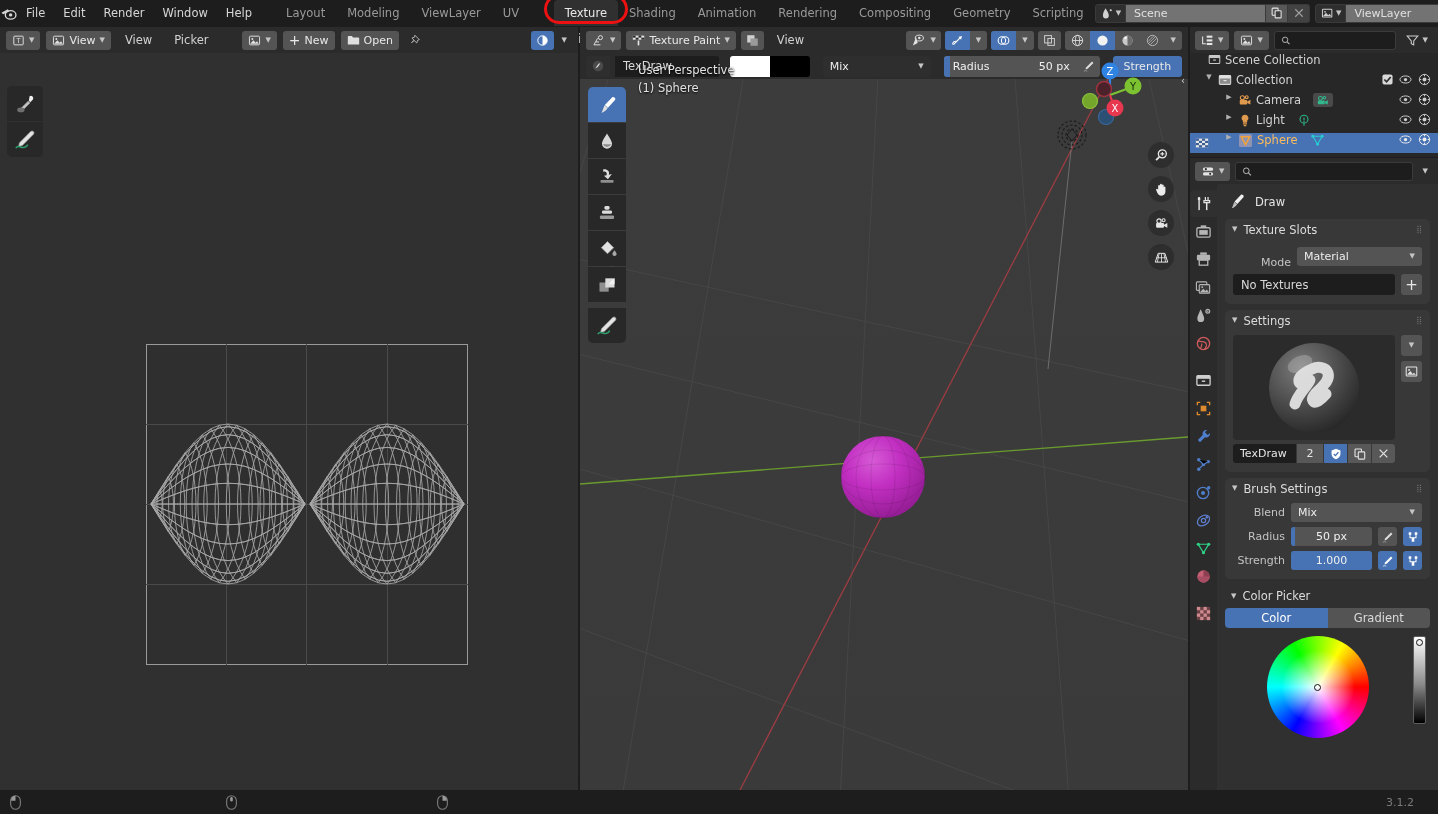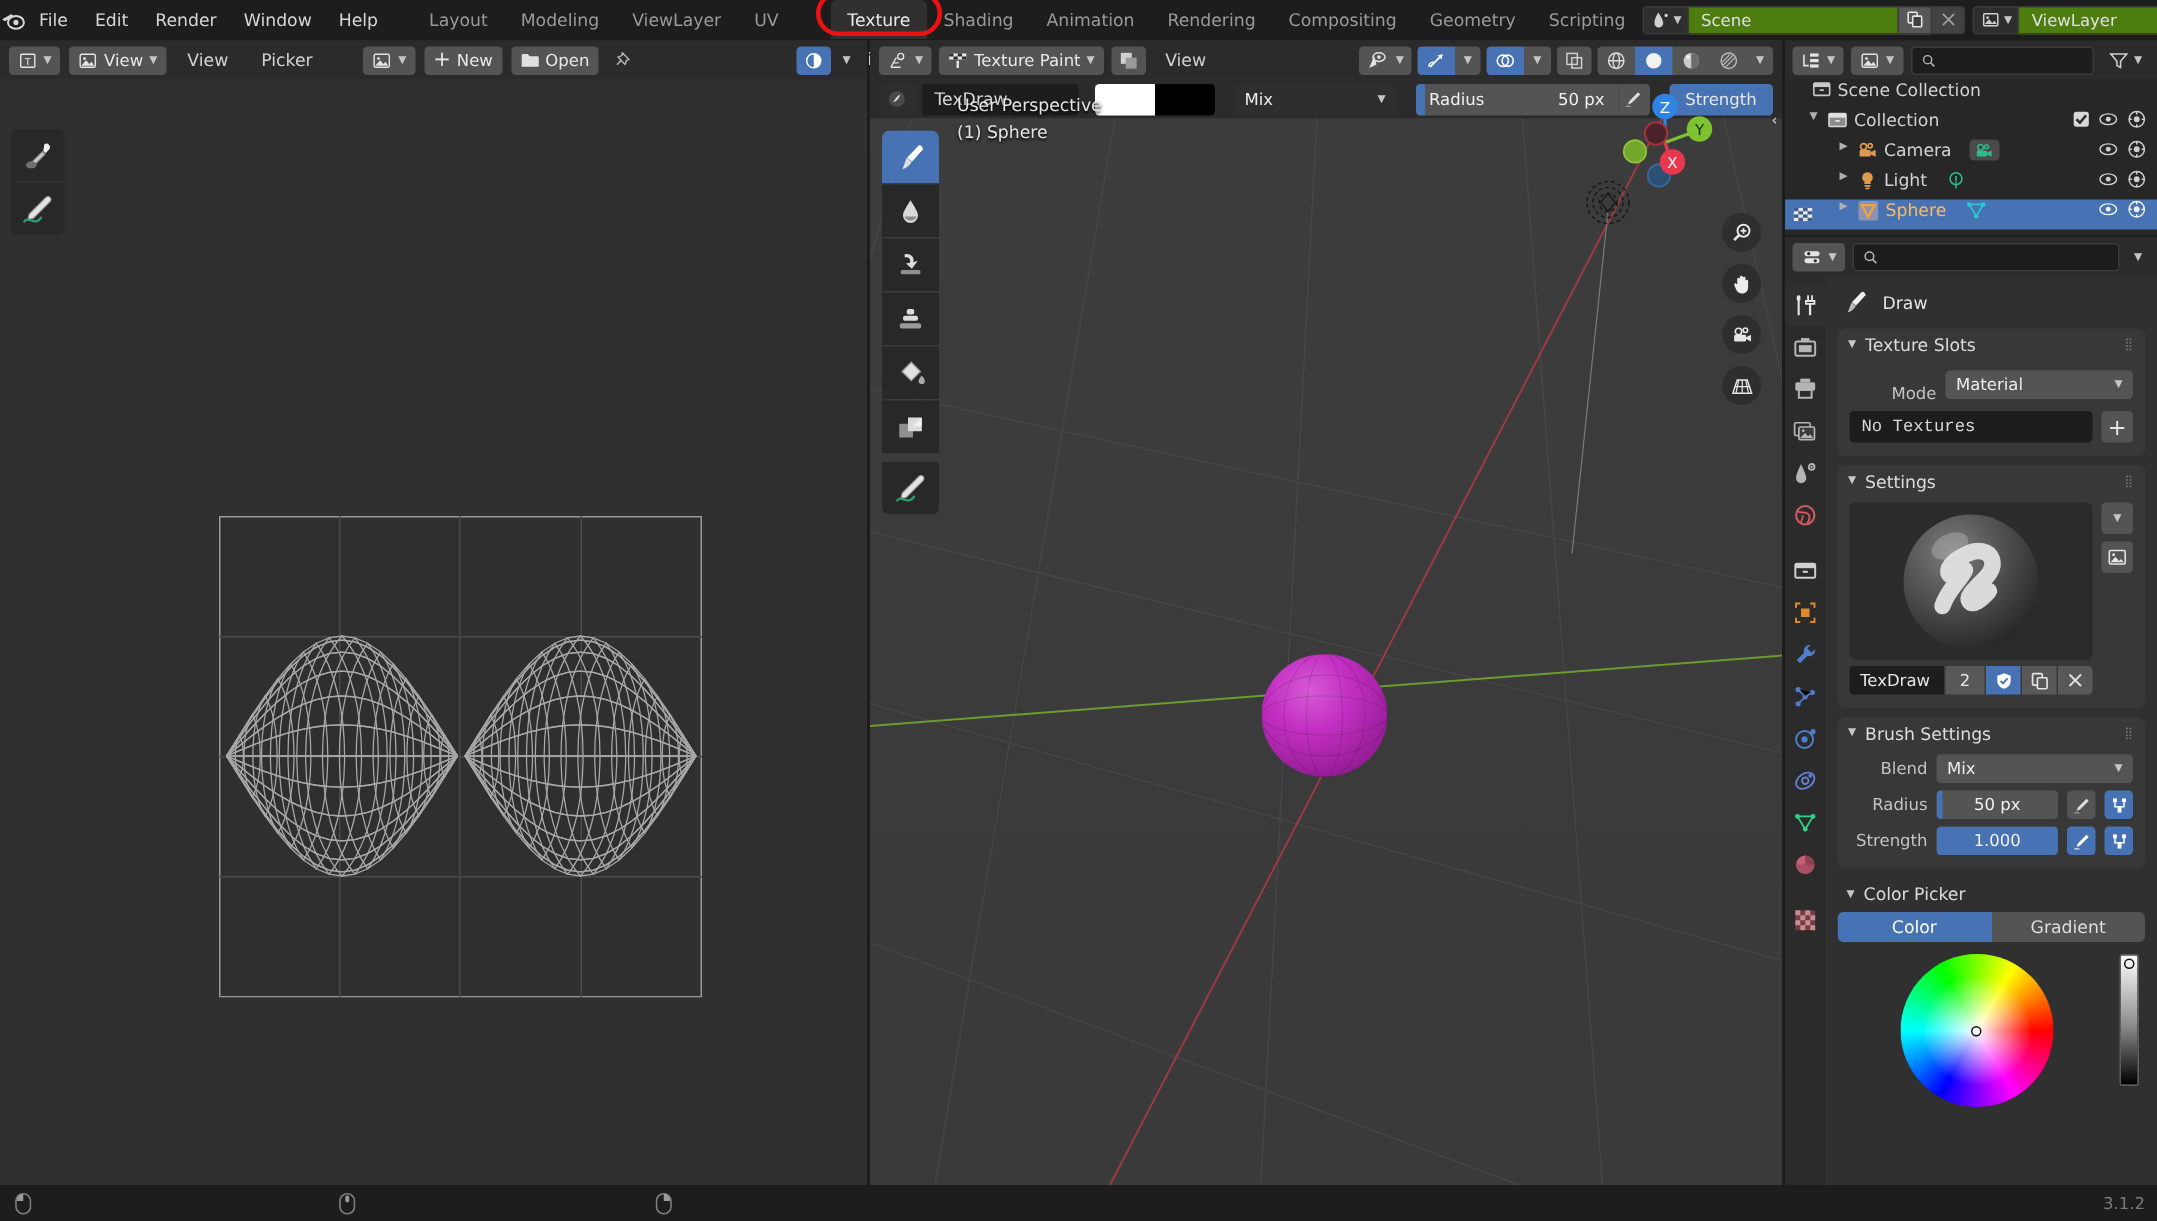--- a/index.html
+++ b/index.html
@@ -35,21 +35,21 @@
     border:3px solid #ee1111; border-radius:16px; pointer-events:none;
   }
   .topbar-right { margin-left:auto; display:flex; align-items:center; gap:5px; padding-right:6px; }
   .id-block { display:flex; align-items:center; height:19px; }
   .id-icon {
     display:flex; align-items:center; gap:2px;
     background:#2e2e2e; border:1px solid #3a3a3a; border-radius:3px 0 0 3px;
     height:19px; padding:0 4px 0 5px;
   }
   .id-name {
-    background:#4d7c0f; border:1px solid #3a3a3a; border-left:none;
+    background:#737373; border:1px solid #3a3a3a; border-left:none;
     height:19px; line-height:17px; padding:0 8px; min-width:140px; font-size:11px; color:#e0e0e0;
   }
   .id-btn {
     background:#585858; border:1px solid #3a3a3a; border-left:none; height:19px;
     width:22px; display:flex; align-items:center; justify-content:center;
   }
   .id-btn.dim { background:#424242; }
   .id-btn.last { border-radius:0 3px 3px 0; }
   .btn {
     background:#545454; border-radius:3px; height:19px; display:flex; align-items:center;
@@ -158,21 +158,21 @@
   .wheel-cursor { position:absolute; width:7px; height:7px; border:1.3px solid #111; border-radius:50%; background:transparent; }
   .val-slider {
     width:13px; height:88px; border-radius:2px; border:1px solid #5d5d5d; position:relative;
     background:linear-gradient(to bottom,#ffffff,#8a8a8a 55%,#000000);
   }
   .val-cursor { position:absolute; left:2px; top:2px; width:7px; height:7px; border:1.3px solid #111; border-radius:50%; }
 
   
   .status { position:absolute; left:0; bottom:0; width:1438px; height:24px; background:#1d1d1d; display:flex; align-items:center; }
   .status-item { display:flex; align-items:center; gap:5px; color:#8c8c8c; font-size:11px; }
-  .status-ver { margin-left:auto; padding-right:8px; color:#7a7a7a; font-size:11px; }
+  .status-ver { margin-left:auto; padding-right:24px; color:#7a7a7a; font-size:11px; }
 
   svg { display:block; }
 </style>
 </head>
 <body>
 
 <div class="app">
 
   <div class="topbar">
     <div class="blender-logo">
@@ -1070,21 +1070,21 @@
         </div>
         <div class="panel-body">
           <div class="row">
             <span class="lbl" style="width:58px;margin-top:12px;">Mode</span>
             <div class="ddown">
               <span>Material</span>
               <span class="caret">▼</span>
             </div>
           </div>
           <div class="row" style="margin-bottom:0;">
-            <div class="field-dark" style="flex:1;font-family:Liberation Mono, monospace;">No Textures</div>
+            <div class="field-dark" style="flex:1;">No Textures</div>
             <div class="sq-btn">
               <span style="font-size:15px;line-height:14px;color:#e6e6e6;">+</span>
             </div>
           </div>
         </div>
       </div>
 
       <div class="panel">
         <div class="panel-hdr">
           <span class="caret">▼</span>

